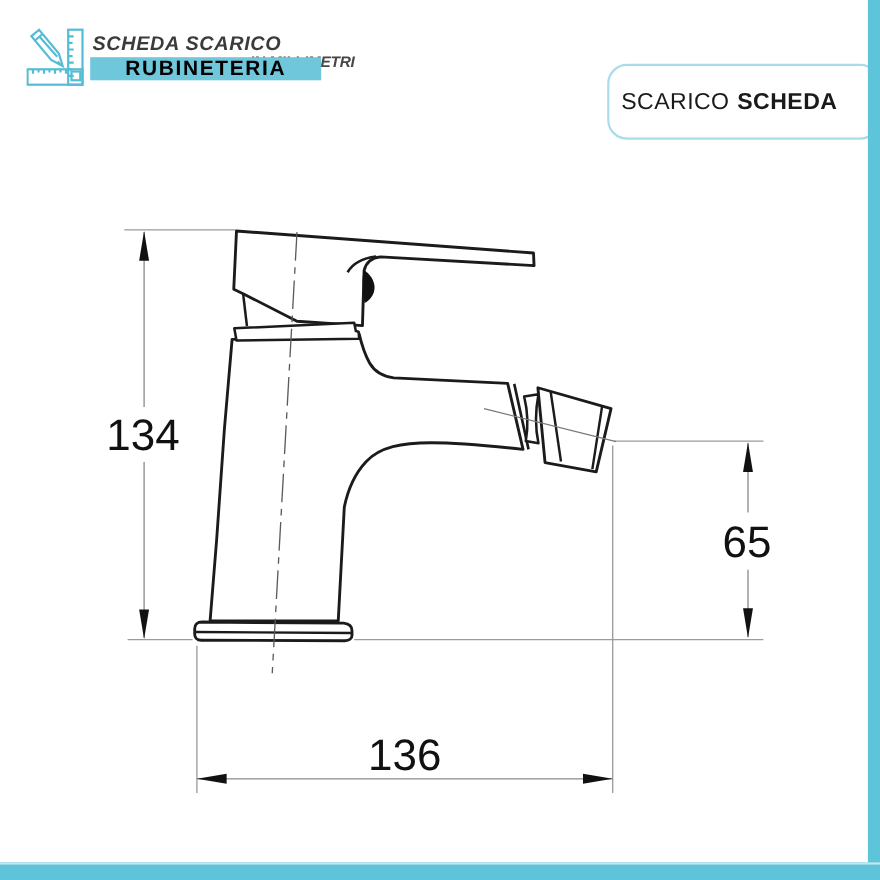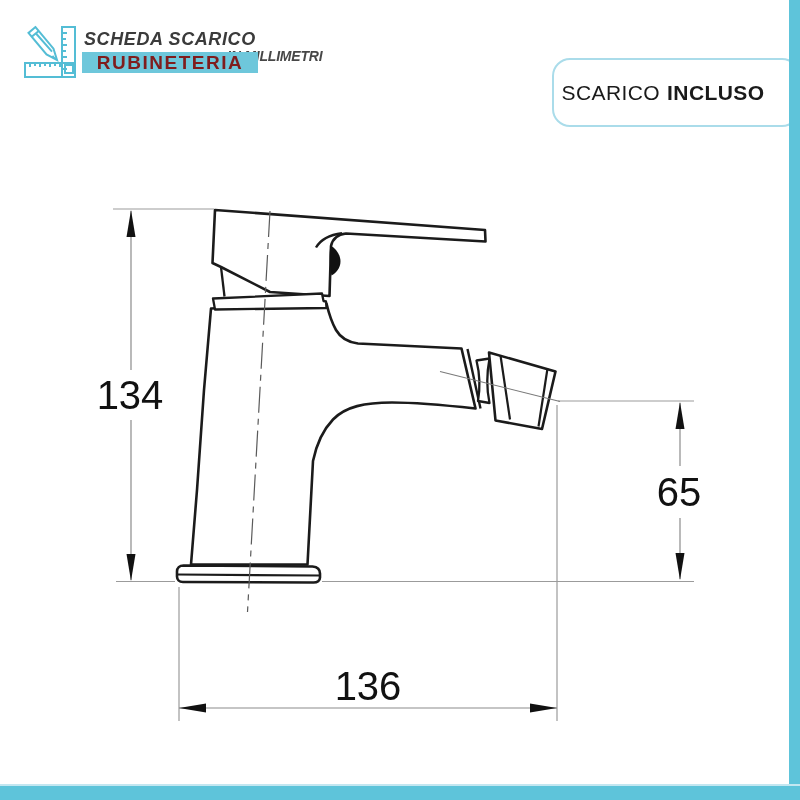--- a/index.html
+++ b/index.html
@@ -9,22 +9,22 @@
   
   .strip-right{position:absolute;top:0;right:0;width:11px;height:800px;background:#5ec4da;z-index:30;}
   .strip-bottom{position:absolute;left:0;bottom:0;width:800px;height:14px;background:#5ec4da;border-top:2px solid #c3e7f1;z-index:30;}
 
   
   .hdr-icon{position:absolute;left:24px;top:24px;width:58px;height:58px;}
   .hdr-title{position:absolute;left:84px;top:29px;font-size:18px;font-weight:bold;font-style:italic;
              color:#3b3b3b;letter-spacing:.6px;white-space:nowrap;}
   .hdr-sub{position:absolute;left:227px;top:33px;font-size:14px;font-weight:bold;font-style:italic;
            color:#474747;letter-spacing:-.2px;white-space:nowrap;margin-top:15px;}
-  .banner{position:absolute;left:82px;top:52px;width:176px;height:21px;background:#6ec7db;
-          color:#7f1d1d;font-weight:bold;font-size:19px;letter-spacing:1.5px;line-height:21px;
+  .banner{position:absolute;left:82px;top:52px;width:210px;height:21px;background:#6ec7db;
+          color:#000000;font-weight:bold;font-size:19px;letter-spacing:1.5px;line-height:21px;
           text-align:center;white-space:nowrap;}
 
   
   .badge{position:absolute;left:552px;top:58px;width:248px;height:69px;border:2px solid #aadcea;
          border-radius:18px;box-sizing:border-box;display:flex;align-items:center;justify-content:center;
          font-size:21px;letter-spacing:.4px;z-index:10;padding-right:26px;}
   .badge .reg{font-weight:normal;margin-right:7px;}
   .badge .bold{font-weight:bold;}
 
   .draw{position:absolute;left:0;top:0;width:800px;height:800px;z-index:5;}
@@ -49,21 +49,21 @@
   </g>
   <path d="M33 36 L29.2 31.2 L27.3 32.8 Z" fill="#54bdd5"></path>
 </svg>
 
 <div class="hdr-title">SCHEDA SCARICO</div>
 <div class="hdr-sub">IN MILLIMETRI</div>
 <div class="banner">RUBINETERIA</div>
 
 <div class="badge">
   <span class="reg">SCARICO</span>
-  <span class="bold">INCLUSO</span>
+  <span class="bold">SCHEDA</span>
 </div>
 
 <svg class="draw" viewBox="0 0 800 800">
 
   <g stroke="#9b9b9b" stroke-width="1.2">
     <path d="M113 209 H214"></path>
     <path d="M116 581.5 H175"></path>
     <path d="M558 401 H694"></path>
     <path d="M322 581.5 H694"></path>
     <path d="M179 587 V721"></path>

